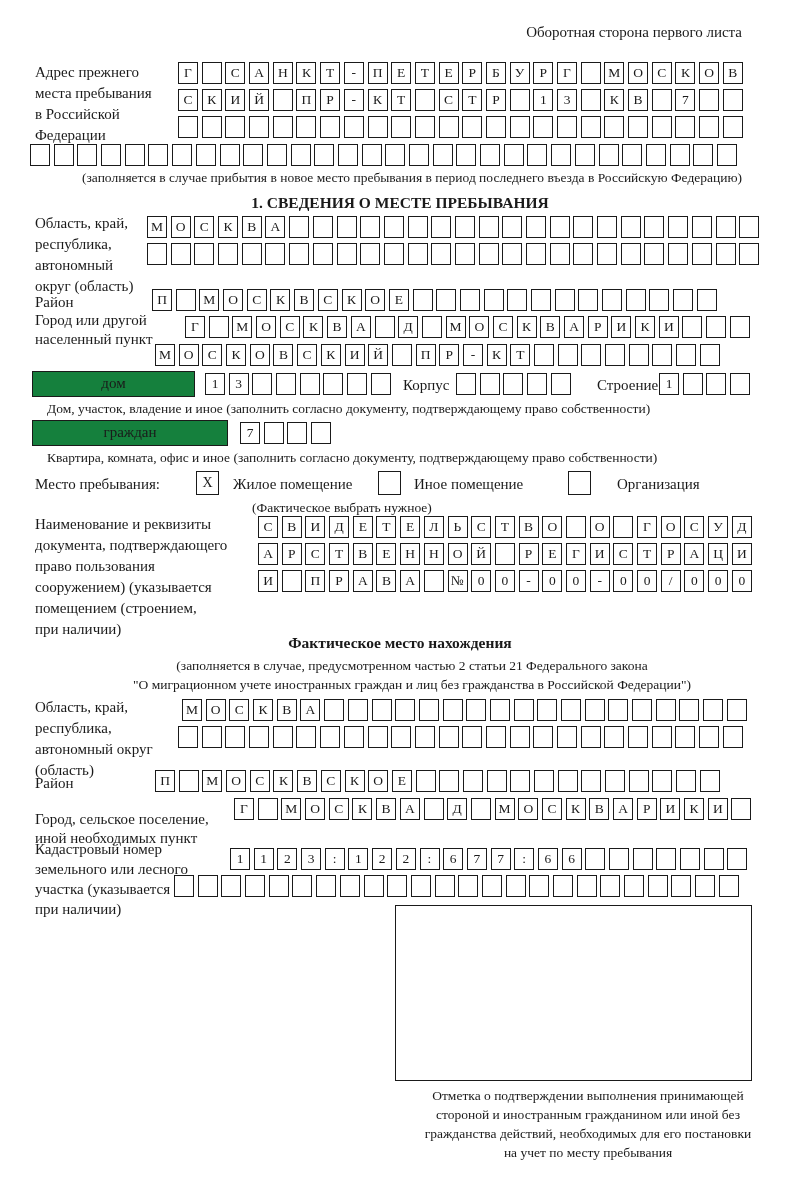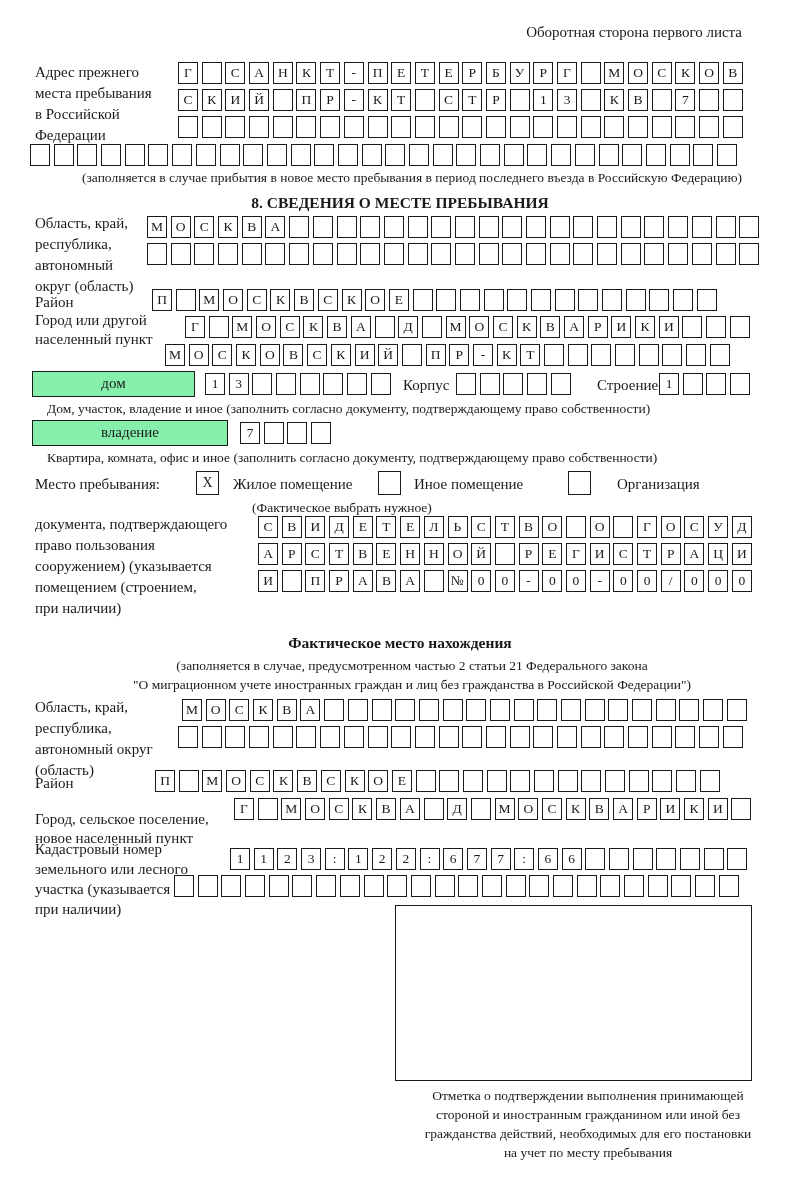--- a/index.html
+++ b/index.html
@@ -18,21 +18,21 @@
   .boxrow { position:absolute; white-space:nowrap; height:22px; }
   .cell {
     box-sizing:border-box; display:inline-block; width:20px; height:22px;
     border:1.5px solid #1a1a1a; margin-right:3.7px; text-align:center;
     font-size:13.5px; line-height:19px; vertical-align:top; background:#fff;
   }
 
   
   .widebox {
     box-sizing:border-box; position:absolute; border:1.5px solid #1a1a1a;
-    text-align:center; font-size:15px; background:#86efac;
+    text-align:center; font-size:15px; background:#15803d;
   }
 
   
   .cb {
     box-sizing:border-box; position:absolute; width:23px; height:24px;
     border:1.6px solid #1a1a1a; text-align:center; font-size:14px;
     line-height:21px; background:#fff;
   }
 
   
@@ -51,21 +51,21 @@
   #reg1-row-1 { left:147px; top:216px; }
   #reg1-row-2 { left:147px; top:243px; }
 
   #dist1-label { left:35px; top:292px; }
   #dist1-row  { left:152px; top:289px; }
 
   #city1-label { left:35px; top:311px; line-height:19px; }
   #city1-row   { left:185px; top:316px; }
 
   #street1-label { left:35px; top:367px; }
-  #street1-row   { left:165px; top:344px; }
+  #street1-row   { left:155px; top:344px; }
 
   #house-typebox { left:32px; top:371px; width:163px; height:26px; line-height:23px; }
   #house-row     { left:205px; top:373px; }
   #korpus-label  { left:403px; top:375px; }
   #korpus-row    { left:456px; top:373px; }
   #stroenie-label{ left:597px; top:375px; }
   #stroenie-row  { left:659px; top:373px; }
   #house-note    { left:35px; top:401px; }
 
   #apt-typebox { left:32px; top:420px; width:196px; height:26px; line-height:23px; }
@@ -119,21 +119,21 @@
       <div>места пребывания</div>
       <div>в Российской</div>
       <div>Федерации</div>
     </div>
   <div id="prev-row-1" class="boxrow"><span class="cell">Г</span><span class="cell"></span><span class="cell">С</span><span class="cell">А</span><span class="cell">Н</span><span class="cell">К</span><span class="cell">Т</span><span class="cell">-</span><span class="cell">П</span><span class="cell">Е</span><span class="cell">Т</span><span class="cell">Е</span><span class="cell">Р</span><span class="cell">Б</span><span class="cell">У</span><span class="cell">Р</span><span class="cell">Г</span><span class="cell"></span><span class="cell">М</span><span class="cell">О</span><span class="cell">С</span><span class="cell">К</span><span class="cell">О</span><span class="cell">В</span></div>
   <div id="prev-row-2" class="boxrow"><span class="cell">С</span><span class="cell">К</span><span class="cell">И</span><span class="cell">Й</span><span class="cell"></span><span class="cell">П</span><span class="cell">Р</span><span class="cell">-</span><span class="cell">К</span><span class="cell">Т</span><span class="cell"></span><span class="cell">С</span><span class="cell">Т</span><span class="cell">Р</span><span class="cell"></span><span class="cell">1</span><span class="cell">3</span><span class="cell"></span><span class="cell">К</span><span class="cell">В</span><span class="cell"></span><span class="cell">7</span><span class="cell"></span><span class="cell"></span></div>
   <div id="prev-row-3" class="boxrow"><span class="cell"></span><span class="cell"></span><span class="cell"></span><span class="cell"></span><span class="cell"></span><span class="cell"></span><span class="cell"></span><span class="cell"></span><span class="cell"></span><span class="cell"></span><span class="cell"></span><span class="cell"></span><span class="cell"></span><span class="cell"></span><span class="cell"></span><span class="cell"></span><span class="cell"></span><span class="cell"></span><span class="cell"></span><span class="cell"></span><span class="cell"></span><span class="cell"></span><span class="cell"></span><span class="cell"></span></div>
   <div id="prev-row-4" class="boxrow"><span class="cell"></span><span class="cell"></span><span class="cell"></span><span class="cell"></span><span class="cell"></span><span class="cell"></span><span class="cell"></span><span class="cell"></span><span class="cell"></span><span class="cell"></span><span class="cell"></span><span class="cell"></span><span class="cell"></span><span class="cell"></span><span class="cell"></span><span class="cell"></span><span class="cell"></span><span class="cell"></span><span class="cell"></span><span class="cell"></span><span class="cell"></span><span class="cell"></span><span class="cell"></span><span class="cell"></span><span class="cell"></span><span class="cell"></span><span class="cell"></span><span class="cell"></span><span class="cell"></span><span class="cell"></span></div>
   <div id="prev-caption" class="abs note-sm center">(заполняется в случае прибытия в новое место пребывания в период последнего въезда в Российскую Федерацию)</div>
 
-  <div id="s2-title" class="abs bold center">8. СВЕДЕНИЯ О МЕСТЕ ПРЕБЫВАНИЯ</div>
+  <div id="s2-title" class="abs bold center">1. СВЕДЕНИЯ О МЕСТЕ ПРЕБЫВАНИЯ</div>
 
   <div id="reg1-label" class="abs lbl">
       <div>Область, край,</div>
       <div>республика,</div>
       <div>автономный</div>
       <div>округ (область)</div>
     </div>
   <div id="reg1-row-1" class="boxrow"><span class="cell">М</span><span class="cell">О</span><span class="cell">С</span><span class="cell">К</span><span class="cell">В</span><span class="cell">А</span><span class="cell"></span><span class="cell"></span><span class="cell"></span><span class="cell"></span><span class="cell"></span><span class="cell"></span><span class="cell"></span><span class="cell"></span><span class="cell"></span><span class="cell"></span><span class="cell"></span><span class="cell"></span><span class="cell"></span><span class="cell"></span><span class="cell"></span><span class="cell"></span><span class="cell"></span><span class="cell"></span><span class="cell"></span><span class="cell"></span></div>
   <div id="reg1-row-2" class="boxrow"><span class="cell"></span><span class="cell"></span><span class="cell"></span><span class="cell"></span><span class="cell"></span><span class="cell"></span><span class="cell"></span><span class="cell"></span><span class="cell"></span><span class="cell"></span><span class="cell"></span><span class="cell"></span><span class="cell"></span><span class="cell"></span><span class="cell"></span><span class="cell"></span><span class="cell"></span><span class="cell"></span><span class="cell"></span><span class="cell"></span><span class="cell"></span><span class="cell"></span><span class="cell"></span><span class="cell"></span><span class="cell"></span><span class="cell"></span></div>
 
@@ -150,34 +150,35 @@
   <div id="street1-row" class="boxrow"><span class="cell">М</span><span class="cell">О</span><span class="cell">С</span><span class="cell">К</span><span class="cell">О</span><span class="cell">В</span><span class="cell">С</span><span class="cell">К</span><span class="cell">И</span><span class="cell">Й</span><span class="cell"></span><span class="cell">П</span><span class="cell">Р</span><span class="cell">-</span><span class="cell">К</span><span class="cell">Т</span><span class="cell"></span><span class="cell"></span><span class="cell"></span><span class="cell"></span><span class="cell"></span><span class="cell"></span><span class="cell"></span><span class="cell"></span></div>
 
   <div id="house-typebox" class="widebox">дом</div>
   <div id="house-row" class="boxrow"><span class="cell">1</span><span class="cell">3</span><span class="cell"></span><span class="cell"></span><span class="cell"></span><span class="cell"></span><span class="cell"></span><span class="cell"></span></div>
   <div id="korpus-label" class="abs lbl">Корпус</div>
   <div id="korpus-row" class="boxrow"><span class="cell"></span><span class="cell"></span><span class="cell"></span><span class="cell"></span><span class="cell"></span></div>
   <div id="stroenie-label" class="abs lbl">Строение</div>
   <div id="stroenie-row" class="boxrow"><span class="cell">1</span><span class="cell"></span><span class="cell"></span><span class="cell"></span></div>
   <div id="house-note" class="abs note-sm">Дом, участок, владение и иное (заполнить согласно документу, подтверждающему право собственности)</div>
 
-  <div id="apt-typebox" class="widebox">владение</div>
+  <div id="apt-typebox" class="widebox">граждан</div>
   <div id="apt-row" class="boxrow"><span class="cell">7</span><span class="cell"></span><span class="cell"></span><span class="cell"></span></div>
   <div id="apt-note" class="abs note-sm">Квартира, комната, офис и иное (заполнить согласно документу, подтверждающему право собственности)</div>
 
   <div id="stay-label" class="abs lbl">Место пребывания:</div>
   <div id="cb-residential" class="cb">X</div>
   <div id="opt-residential" class="abs lbl">Жилое помещение</div>
   <div id="cb-other" class="cb"></div>
   <div id="opt-other" class="abs lbl">Иное помещение</div>
   <div id="cb-org" class="cb"></div>
   <div id="opt-org" class="abs lbl">Организация</div>
   <div id="stay-note" class="abs note-sm">(Фактическое выбрать нужное)</div>
 
   <div id="doc-label" class="abs lbl">
+      <div>Наименование и реквизиты</div>
       <div>документа, подтверждающего</div>
       <div>право пользования</div>
       <div>сооружением) (указывается</div>
       <div>помещением (строением,</div>
       <div>при наличии)</div>
     </div>
   <div id="doc-row-1" class="boxrow"><span class="cell">С</span><span class="cell">В</span><span class="cell">И</span><span class="cell">Д</span><span class="cell">Е</span><span class="cell">Т</span><span class="cell">Е</span><span class="cell">Л</span><span class="cell">Ь</span><span class="cell">С</span><span class="cell">Т</span><span class="cell">В</span><span class="cell">О</span><span class="cell"></span><span class="cell">О</span><span class="cell"></span><span class="cell">Г</span><span class="cell">О</span><span class="cell">С</span><span class="cell">У</span><span class="cell">Д</span></div>
   <div id="doc-row-2" class="boxrow"><span class="cell">А</span><span class="cell">Р</span><span class="cell">С</span><span class="cell">Т</span><span class="cell">В</span><span class="cell">Е</span><span class="cell">Н</span><span class="cell">Н</span><span class="cell">О</span><span class="cell">Й</span><span class="cell"></span><span class="cell">Р</span><span class="cell">Е</span><span class="cell">Г</span><span class="cell">И</span><span class="cell">С</span><span class="cell">Т</span><span class="cell">Р</span><span class="cell">А</span><span class="cell">Ц</span><span class="cell">И</span></div>
   <div id="doc-row-3" class="boxrow"><span class="cell">И</span><span class="cell"></span><span class="cell">П</span><span class="cell">Р</span><span class="cell">А</span><span class="cell">В</span><span class="cell">А</span><span class="cell"></span><span class="cell">№</span><span class="cell">0</span><span class="cell">0</span><span class="cell">-</span><span class="cell">0</span><span class="cell">0</span><span class="cell">-</span><span class="cell">0</span><span class="cell">0</span><span class="cell">/</span><span class="cell">0</span><span class="cell">0</span><span class="cell">0</span></div>
 
@@ -194,21 +195,21 @@
       <div>(область)</div>
     </div>
   <div id="reg2-row-1" class="boxrow"><span class="cell">М</span><span class="cell">О</span><span class="cell">С</span><span class="cell">К</span><span class="cell">В</span><span class="cell">А</span><span class="cell"></span><span class="cell"></span><span class="cell"></span><span class="cell"></span><span class="cell"></span><span class="cell"></span><span class="cell"></span><span class="cell"></span><span class="cell"></span><span class="cell"></span><span class="cell"></span><span class="cell"></span><span class="cell"></span><span class="cell"></span><span class="cell"></span><span class="cell"></span><span class="cell"></span><span class="cell"></span></div>
   <div id="reg2-row-2" class="boxrow"><span class="cell"></span><span class="cell"></span><span class="cell"></span><span class="cell"></span><span class="cell"></span><span class="cell"></span><span class="cell"></span><span class="cell"></span><span class="cell"></span><span class="cell"></span><span class="cell"></span><span class="cell"></span><span class="cell"></span><span class="cell"></span><span class="cell"></span><span class="cell"></span><span class="cell"></span><span class="cell"></span><span class="cell"></span><span class="cell"></span><span class="cell"></span><span class="cell"></span><span class="cell"></span><span class="cell"></span></div>
 
   <div id="dist2-label" class="abs lbl">Район</div>
   <div id="dist2-row" class="boxrow"><span class="cell">П</span><span class="cell"></span><span class="cell">М</span><span class="cell">О</span><span class="cell">С</span><span class="cell">К</span><span class="cell">В</span><span class="cell">С</span><span class="cell">К</span><span class="cell">О</span><span class="cell">Е</span><span class="cell"></span><span class="cell"></span><span class="cell"></span><span class="cell"></span><span class="cell"></span><span class="cell"></span><span class="cell"></span><span class="cell"></span><span class="cell"></span><span class="cell"></span><span class="cell"></span><span class="cell"></span><span class="cell"></span></div>
 
   <div id="city2-label" class="abs lbl">
       <div>Город, сельское поселение,</div>
-      <div>новое населенный пункт</div>
+      <div>иной необходимых пункт</div>
     </div>
   <div id="city2-row" class="boxrow"><span class="cell">Г</span><span class="cell"></span><span class="cell">М</span><span class="cell">О</span><span class="cell">С</span><span class="cell">К</span><span class="cell">В</span><span class="cell">А</span><span class="cell"></span><span class="cell">Д</span><span class="cell"></span><span class="cell">М</span><span class="cell">О</span><span class="cell">С</span><span class="cell">К</span><span class="cell">В</span><span class="cell">А</span><span class="cell">Р</span><span class="cell">И</span><span class="cell">К</span><span class="cell">И</span><span class="cell"></span></div>
 
   <div id="cad-label" class="abs lbl">
       <div>Кадастровый номер</div>
       <div>земельного или лесного</div>
       <div>участка (указывается</div>
       <div>при наличии)</div>
     </div>
   <div id="cad-row-1" class="boxrow"><span class="cell">1</span><span class="cell">1</span><span class="cell">2</span><span class="cell">3</span><span class="cell">:</span><span class="cell">1</span><span class="cell">2</span><span class="cell">2</span><span class="cell">:</span><span class="cell">6</span><span class="cell">7</span><span class="cell">7</span><span class="cell">:</span><span class="cell">6</span><span class="cell">6</span><span class="cell"></span><span class="cell"></span><span class="cell"></span><span class="cell"></span><span class="cell"></span><span class="cell"></span><span class="cell"></span></div>

